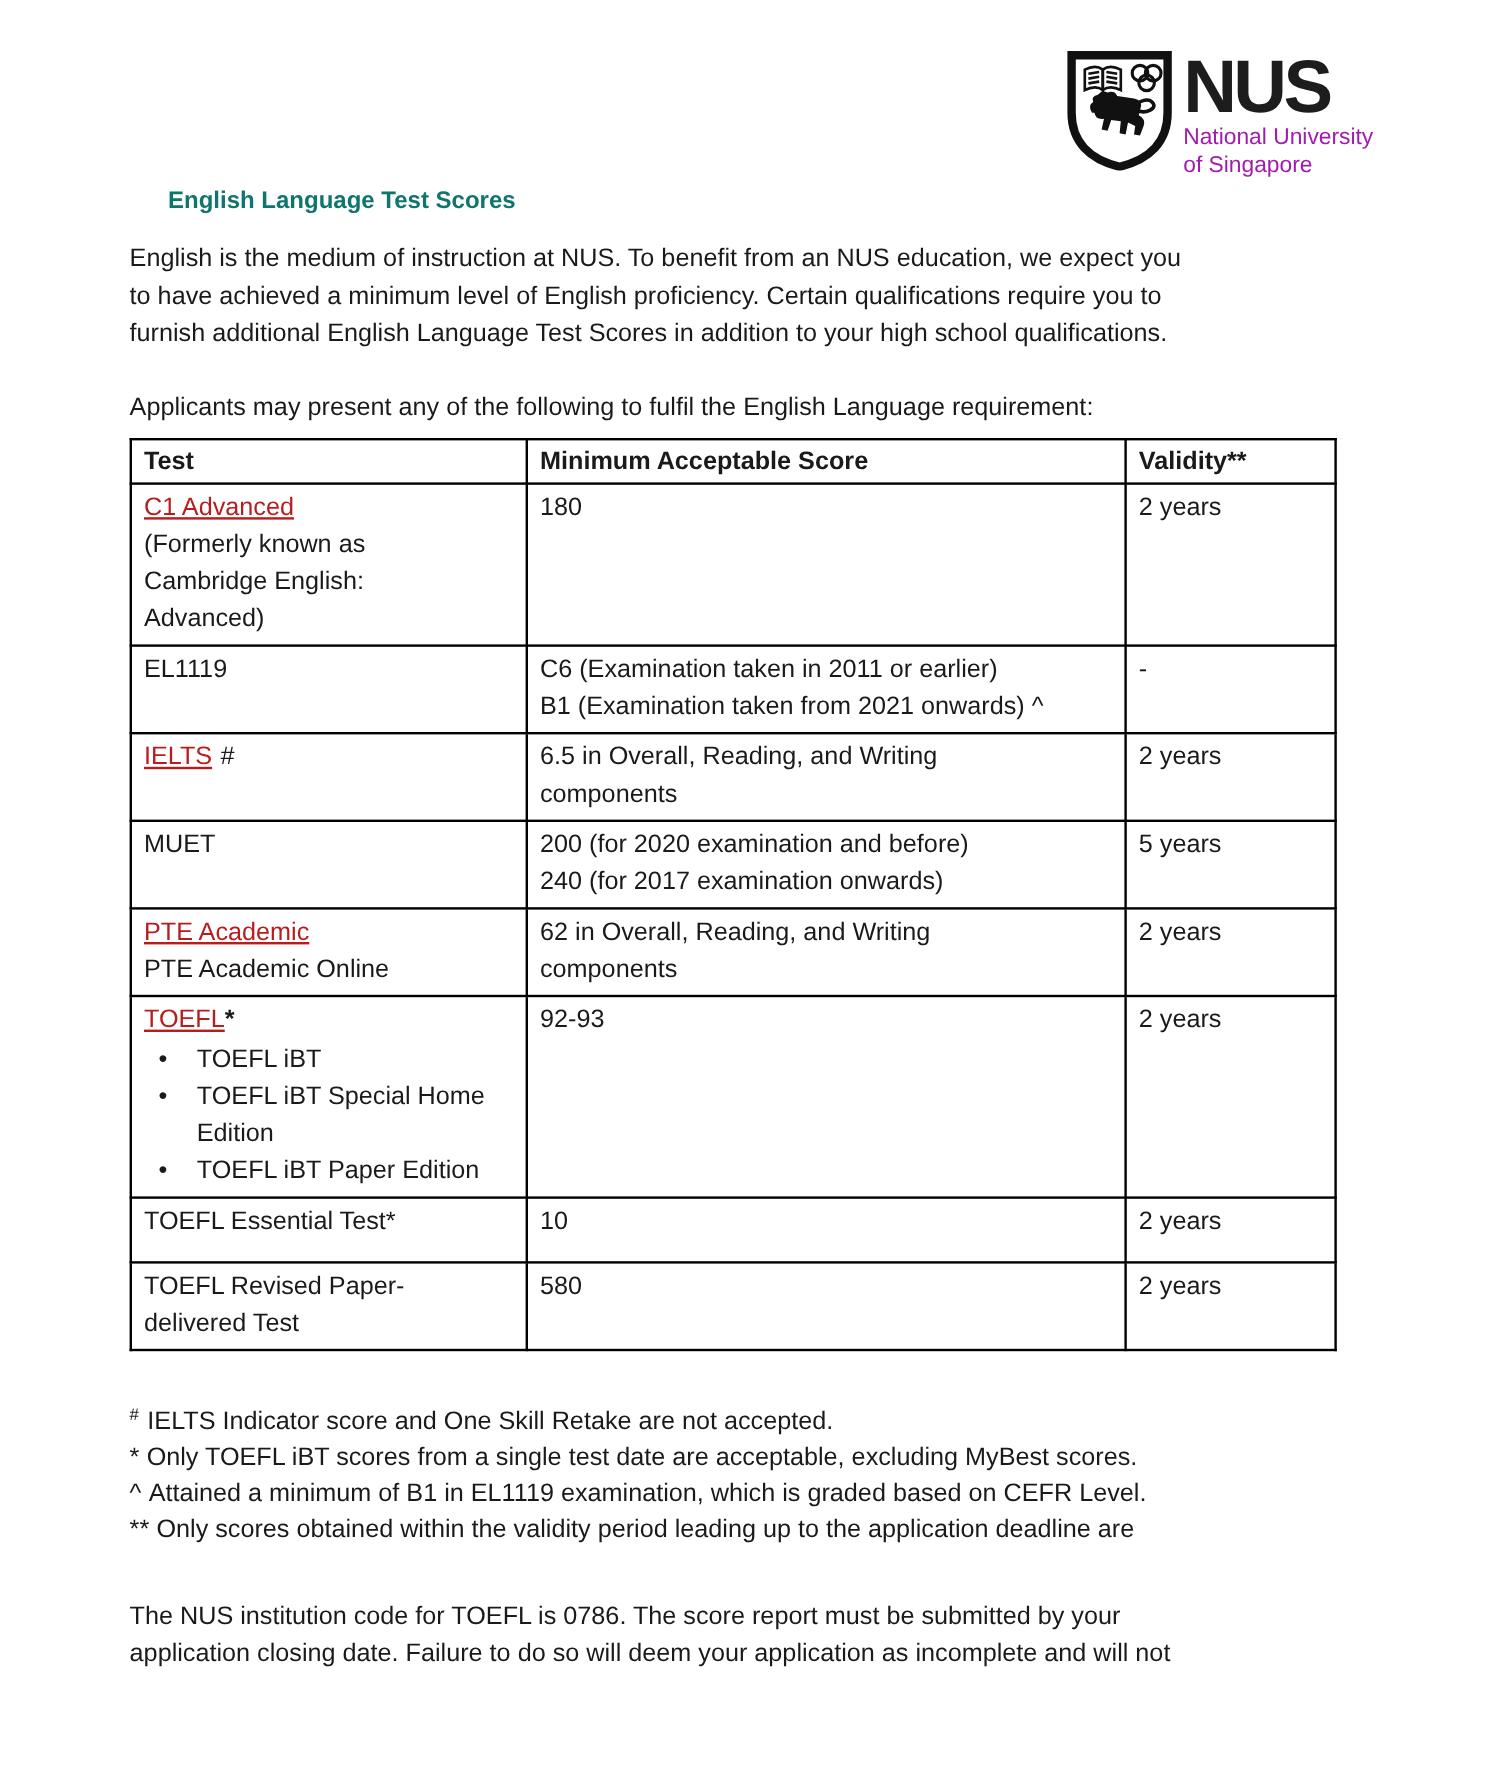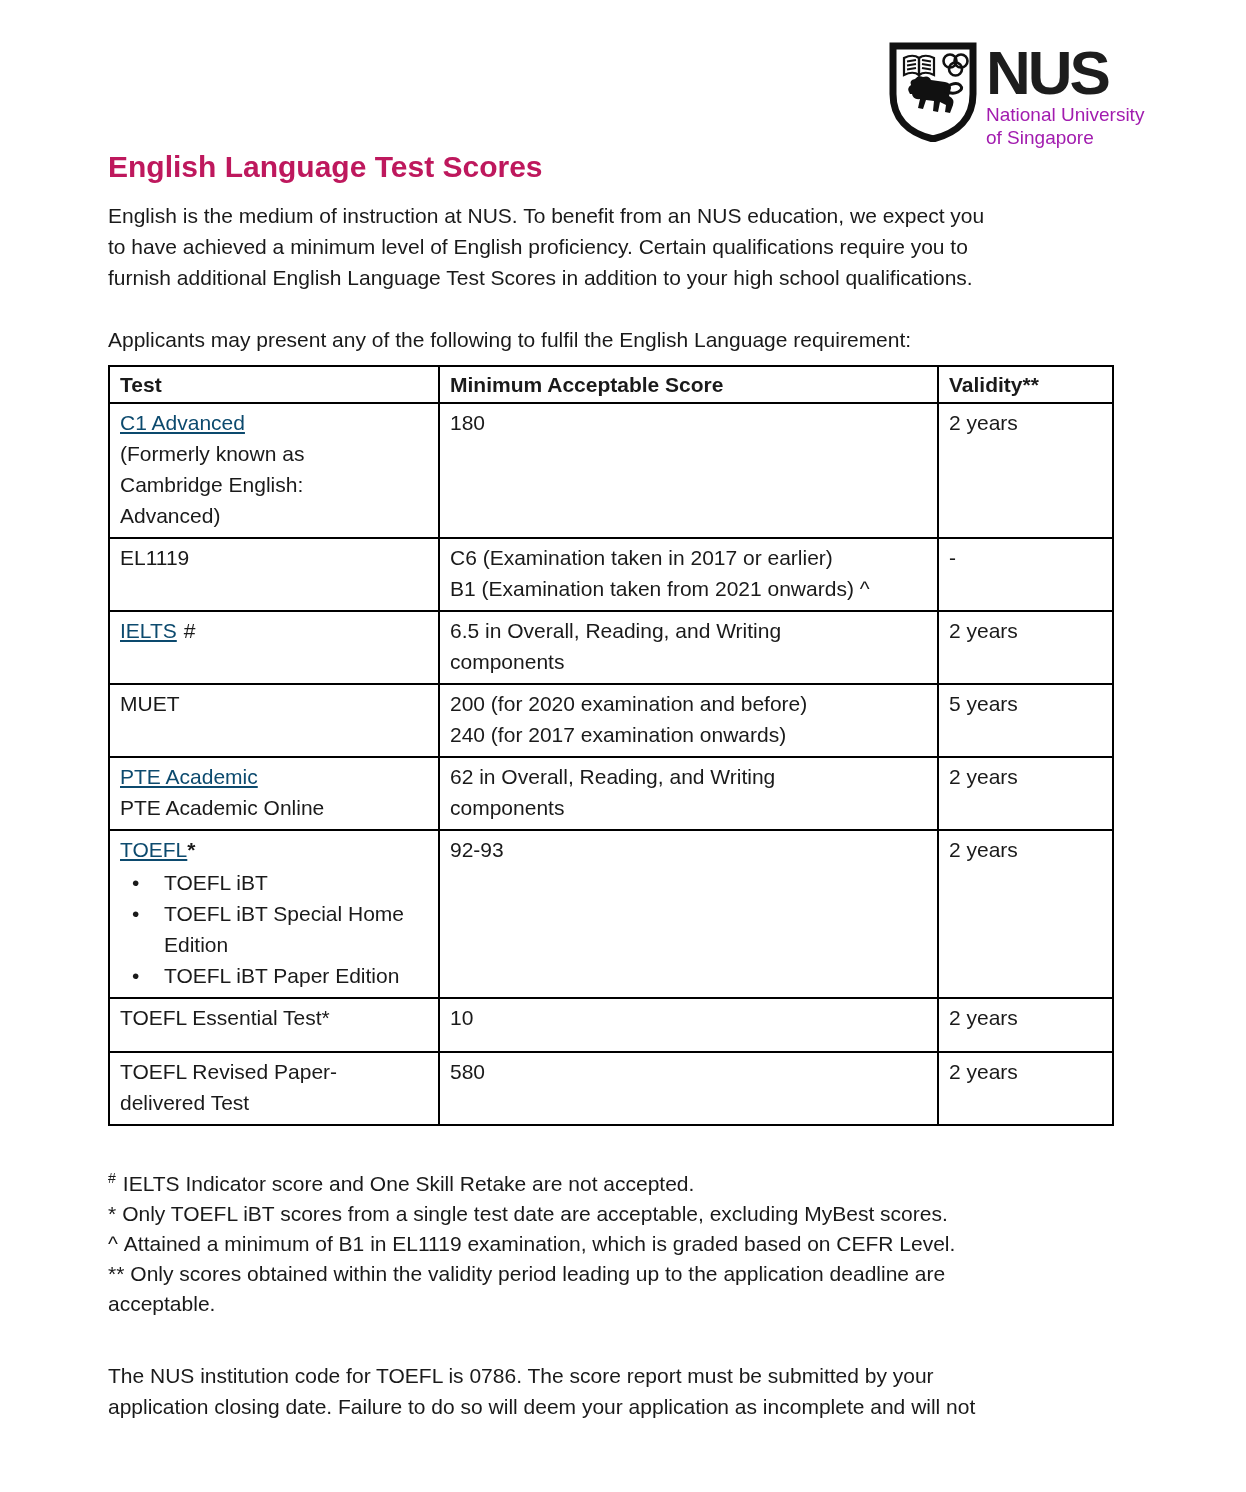--- a/index.html
+++ b/index.html
@@ -19,22 +19,23 @@
   .wordmark-block { padding-top: 2px; }
   .wordmark {
     font-size: 62px; font-weight: 800; letter-spacing: -3px;
     line-height: 58px; color: #1d1d1d;
   }
   .logo-subtitle { font-size: 19px; font-weight: 500; line-height: 23px; color: #a21caf; margin-top: 1px; }
 
   
   .content { position: absolute; left: 108px; top: 152px; width: 1004px; }
   .doc-heading {
-    font-size: 30px; font-weight: 700; color: #be185d;
+    font-size: 20px; font-weight: 700; color: #0f766e;
     line-height: 30px;
+    margin-left: 32px;
   }
   .para { font-size: 21px; line-height: 31px; margin-top: 18px; }
   .para-line { white-space: nowrap; }
   .applicants { margin-top: 31px; }
 
   
   table.scores {
     border-collapse: collapse; width: 1004px; margin-top: 10px;
     table-layout: fixed;
   }
@@ -43,21 +44,21 @@
   table.scores col.c3 { width: 175px; }
   table.scores th, table.scores td {
     border: 2px solid #000;
     vertical-align: top;
     font-size: 21px; line-height: 31px;
     padding: 3px 10px 6px 10px;
     text-align: left;
   }
   table.scores th { font-weight: 700; padding-top: 2px; padding-bottom: 2px; }
   .cell-line { display: block; }
-  a.doc-link { color: #0c4a6e; text-decoration: underline; cursor: pointer; }
+  a.doc-link { color: #b91c1c; text-decoration: underline; cursor: pointer; }
   .suffix { color: #1a1a1a; }
   .suffix.spaced { margin-left: 7px; }
   .suffix.star { font-weight: 700; }
   ul.variant-list { list-style: none; margin-top: 2px; }
   ul.variant-list li {
     position: relative; margin-left: 12px; padding-left: 32px; line-height: 31px;
   }
   ul.variant-list li::before {
     content: "\2022"; position: absolute; left: 0; top: 0; font-size: 21px;
   }
@@ -146,21 +147,21 @@
           <span class="cell-line">180</span>
         </td>
         <td>2 years</td>
       </tr>
 
       <tr>
         <td>
           <span class="cell-line">EL1119</span>
         </td>
         <td>
-          <span class="cell-line">C6 (Examination taken in 2017 or earlier)</span>
+          <span class="cell-line">C6 (Examination taken in 2011 or earlier)</span>
           <span class="cell-line">B1 (Examination taken from 2021 onwards) ^</span>
         </td>
         <td>-</td>
       </tr>
 
 
       <tr>
         <td>
           <span class="cell-line"><a class="doc-link">IELTS</a><span class="suffix spaced">#</span></span>
         </td>
@@ -238,21 +239,20 @@
       </div>
       <div class="footnote-line">
         <span class="fn-marker">*</span><span>Only TOEFL iBT scores from a single test date are acceptable, excluding MyBest scores.</span>
       </div>
       <div class="footnote-line">
         <span class="fn-marker">^</span><span>Attained a minimum of B1 in EL1119 examination, which is graded based on CEFR Level.</span>
       </div>
       <div class="footnote-line">
         <span class="fn-marker">**</span><span>Only scores obtained within the validity period leading up to the application deadline are</span>
       </div>
-      <div>acceptable.</div>
     </div>
 
     <div class="para closing">
       <span class="para-line cell-line">The NUS institution code for TOEFL is 0786. The score report must be submitted by your</span>
       <span class="para-line cell-line">application closing date. Failure to do so will deem your application as incomplete and will not</span>
 
     </div>
 
   </div>
 </div>

